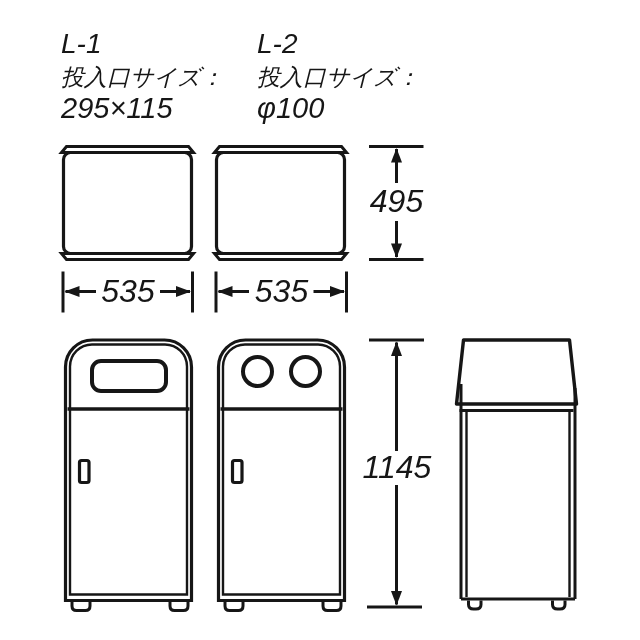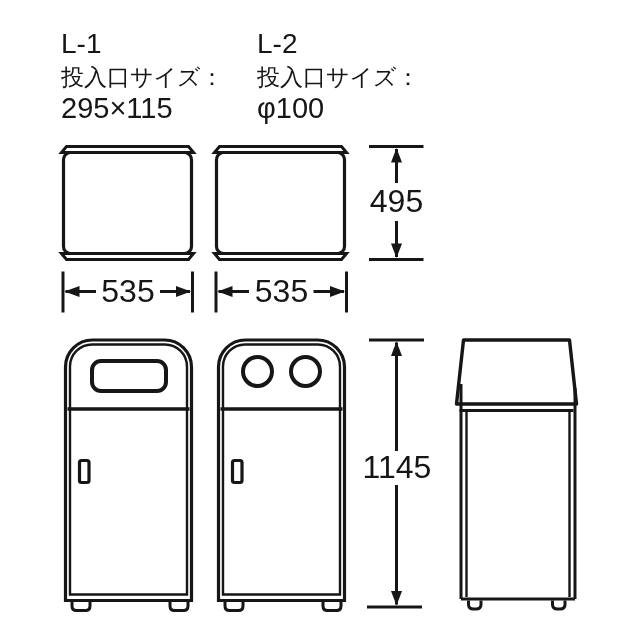--- a/index.html
+++ b/index.html
@@ -1,20 +1,21 @@
 <!DOCTYPE html>
 <html style="--line-color: #161616; --bg-color: #ffffff;"><head>
 <meta charset="utf-8">
 <style>
   :root { --line-color:#161616; --bg-color:#ffffff; }
   html,body { margin:0; padding:0; background:var(--bg-color); }
   .stage {
     position:relative; width:640px; height:640px;
     background:var(--bg-color); overflow:hidden;
     font-family:"Liberation Sans","DejaVu Sans",sans-serif;
+    font-style:italic;
   }
   svg { display:block; }
   .ln   { stroke:var(--line-color); fill:none; stroke-linecap:butt; }
   .arr  { fill:var(--line-color); stroke:none; }
   text  { fill:var(--line-color); font-family:"Liberation Sans","DejaVu Sans",sans-serif; }
   .model-label { font-size:28px; }
   .cjk-label   { font-size:23px; }
   .size-value  { font-size:29px; }
   .dim-value   { font-size:32px; text-anchor:middle; }
 </style>

